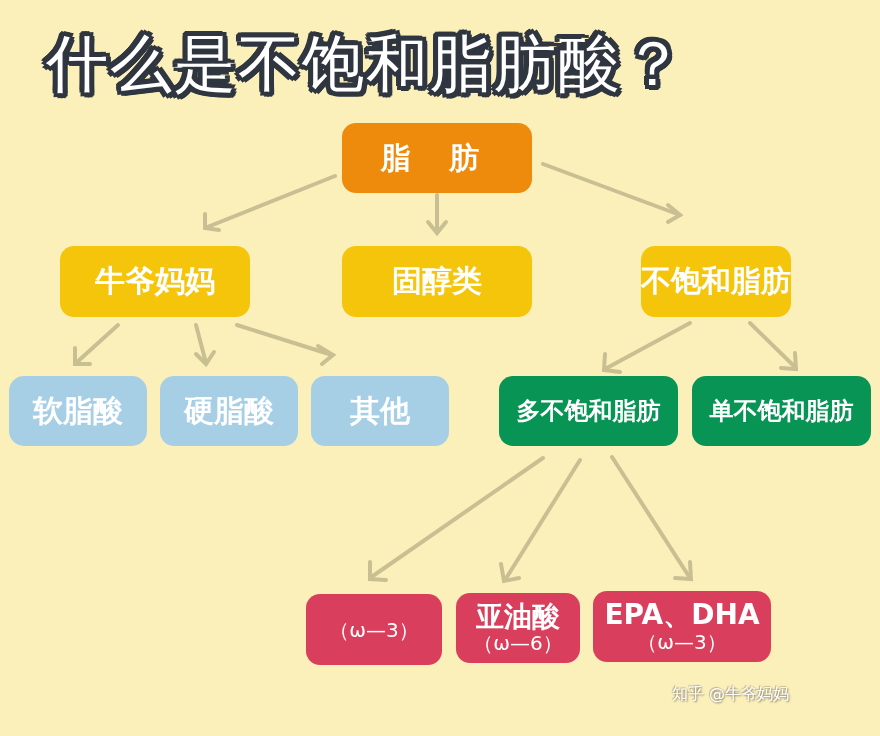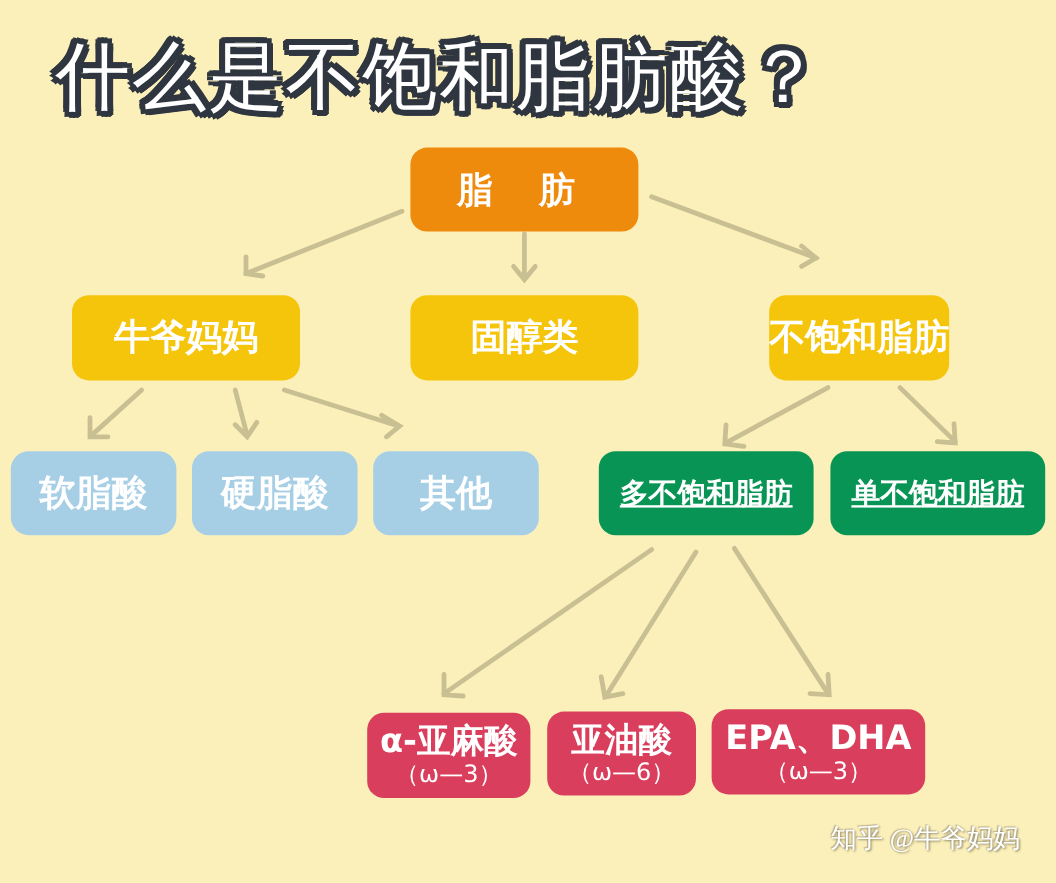--- a/index.html
+++ b/index.html
@@ -6,25 +6,25 @@
   body{width:880px;height:736px;background:#fcf0ba;position:relative;overflow:hidden;font-family:"DejaVu Sans","Liberation Sans",sans-serif;}
   .title{position:absolute;left:0;top:22px;width:732px;text-align:center;font-size:62px;font-weight:400;color:#fff;letter-spacing:2px;
     text-shadow:
       -4px -4px 0 #2f3640, 4px -4px 0 #2f3640, -4px 4px 0 #2f3640, 4px 4px 0 #2f3640,
       0 -5px 0 #2f3640, 0 5px 0 #2f3640, -5px 0 0 #2f3640, 5px 0 0 #2f3640,
       -3px -5px 0 #2f3640, 3px 5px 0 #2f3640, 5px 3px 0 #2f3640, -5px -3px 0 #2f3640;}
   .node{position:absolute;border-radius:14px;color:#fff;font-weight:bold;display:flex;flex-direction:column;align-items:center;justify-content:center;text-align:center;box-sizing:border-box;}
   .orange{background:#ee8a0c;font-size:30px;letter-spacing:14px;}
   .yellow{background:#f5c50c;font-size:30px;}
   .blue{background:#a6cfe6;font-size:30px;}
-  .green{background:#079454;font-size:24px;text-decoration:underline;}
+  .green{background:#079454;font-size:24px;}
   .red{background:#d93f5d;font-size:28px;line-height:1.05;}
   .red .sub{font-size:20px;font-weight:normal;margin-top:2px;}
   svg.arrows{position:absolute;left:0;top:0;}
-  .watermark{position:absolute;left:692px;top:684px;font-size:22px;color:#fff;text-shadow:1px 1px 2px #8a8060, -1px -1px 1px #b9b090;font-family:Liberation Serif, serif;}
+  .watermark{position:absolute;left:672px;top:684px;font-size:16px;color:#fff;text-shadow:1px 1px 2px #8a8060, -1px -1px 1px #b9b090;}
 </style>
 </head>
 <body>
 
 <div class="title">什么是不饱和脂肪酸？</div>
 
 <svg class="arrows" width="880" height="736">
   <defs>
     <marker id="ah" markerWidth="10" markerHeight="10" refX="7" refY="5" orient="auto" markerUnits="userSpaceOnUse" viewBox="0 0 10 10">
       <polyline points="0,0 8,5 0,10" fill="none" stroke="#c8bf93" stroke-width="2.2"></polyline>
@@ -85,21 +85,20 @@
 </div>
 
 <div class="node green" style="left:499px;top:376px;width:179px;height:70px;">
   <span>多不饱和脂肪</span>
 </div>
 <div class="node green" style="left:692px;top:376px;width:179px;height:70px;">
   <span>单不饱和脂肪</span>
 </div>
 
 <div class="node red" style="left:306px;top:594px;width:136px;height:71px;">
-  <span>α-亚麻酸</span>
   <span class="sub">（ω—3）</span>
 </div>
 <div class="node red" style="left:456px;top:593px;width:124px;height:70px;">
   <span>亚油酸</span>
   <span class="sub">（ω—6）</span>
 </div>
 <div class="node red" style="left:593px;top:591px;width:178px;height:71px;">
   <span>EPA、DHA</span>
   <span class="sub">（ω—3）</span>
 </div>

